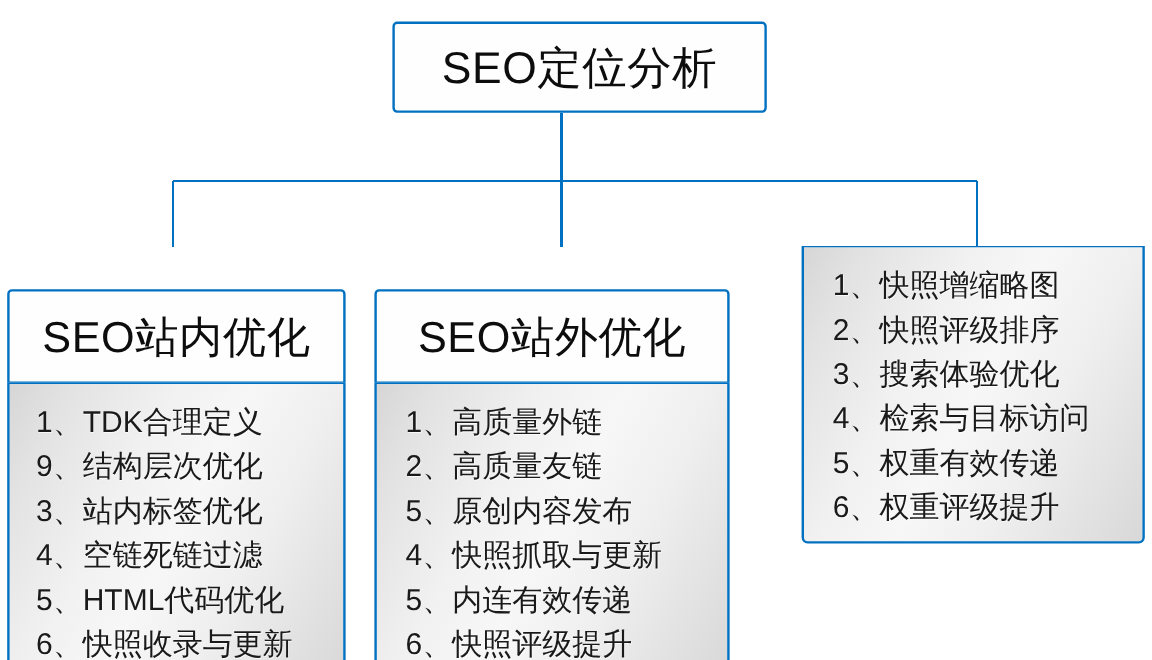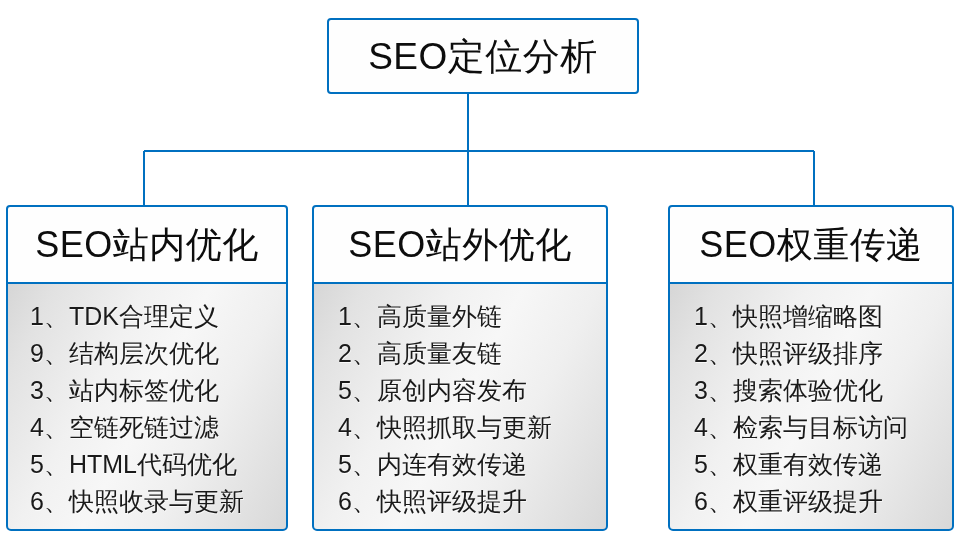--- a/index.html
+++ b/index.html
@@ -66,20 +66,21 @@
   .branch-header {
     box-sizing: border-box;
     height: 78px;
     border: 2px solid #0070c0;
     border-bottom: 1px solid #0070c0;
     border-radius: 4px 4px 0 0;
     background: #fefefe;
     display: flex;
     align-items: center;
     justify-content: center;
+    margin-top: 36px;
   }
   .branch-header .branch-title {
     font-size: 36px;
     color: #0d0d0d;
     letter-spacing: 0.5px;
     line-height: 1;
     white-space: nowrap;
   }
 
   .branch-body {
@@ -162,23 +163,20 @@
         <li>2、高质量友链</li>
         <li>5、原创内容发布</li>
         <li>4、快照抓取与更新</li>
         <li>5、内连有效传递</li>
         <li>6、快照评级提升</li>
       </ul>
     </div>
   </div>
 
   <div class="branch branch-3">
-    <div class="branch-header">
-      <span class="branch-title">SEO权重传递</span>
-    </div>
     <div class="branch-body">
       <ul class="item-list">
         <li>1、快照增缩略图</li>
         <li>2、快照评级排序</li>
         <li>3、搜索体验优化</li>
         <li>4、检索与目标访问</li>
         <li>5、权重有效传递</li>
         <li>6、权重评级提升</li>
       </ul>
     </div>

